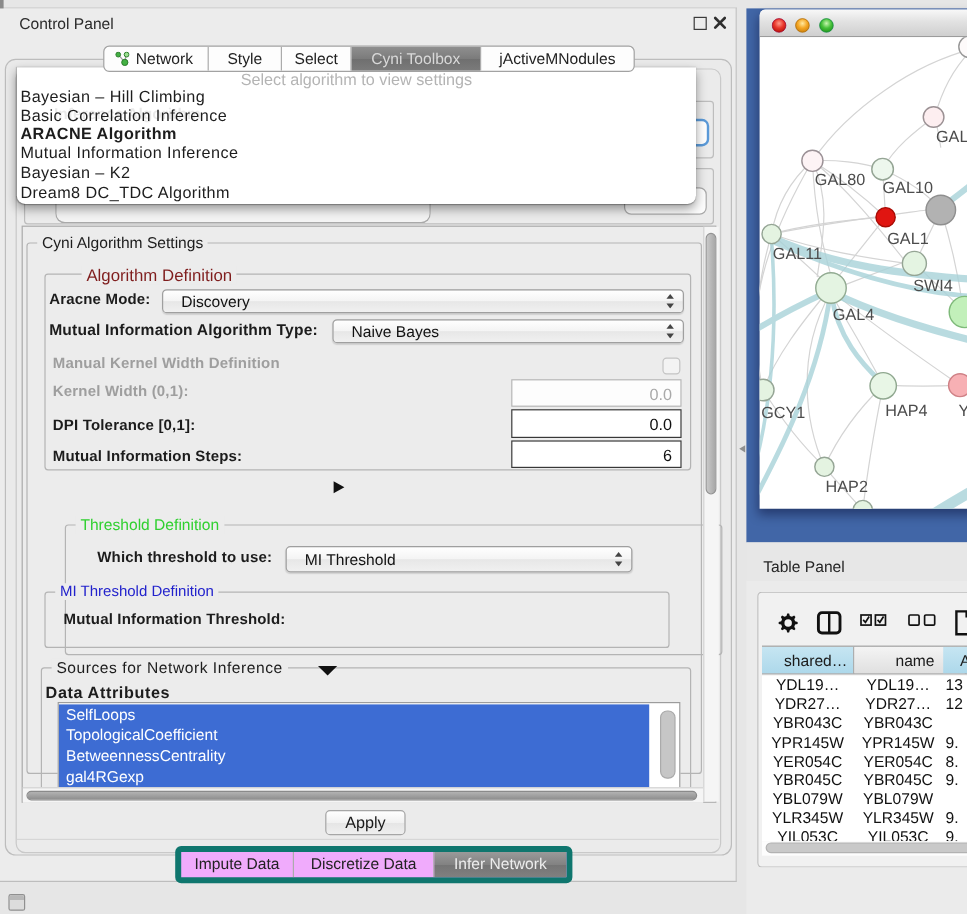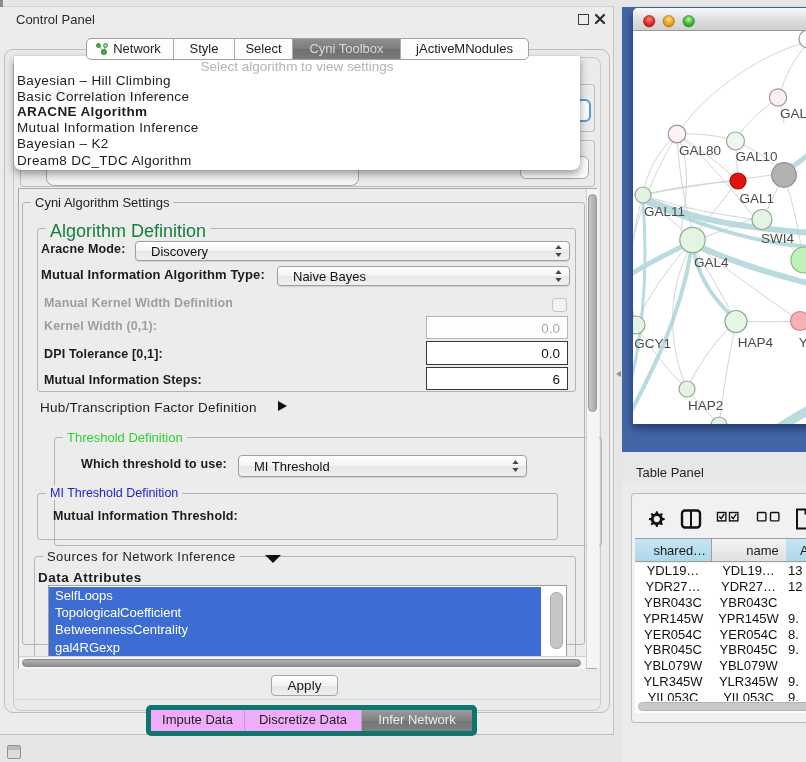--- a/index.html
+++ b/index.html
@@ -42,21 +42,21 @@
 <div class="abs" style="left:20px;top:140px;width:573px;height:45px;border:1px solid #bdbdbd;border-radius:3px;"></div>
 <div class="abs" style="left:552px;top:99px;width:39px;height:23px;border-radius:6px;border:2.5px solid #5b9ad8;background:#fff;box-sizing:border-box;"></div>
 <div class="abs" style="left:520px;top:156px;width:67px;height:21px;border-radius:6px;border:1px solid #a9a9a9;background:#fdfdfd;"></div>
 <div class="abs" style="left:46px;top:168px;width:311px;height:17px;border:1px solid #a9a9a9;border-top:none;border-radius:0 0 8px 8px;background:#f4f4f4;"></div>
 
 <div class="abs" id="sp" style="left:18px;top:188px;width:579px;height:481px;border:1px solid #ababab;background:#ececec;box-sizing:border-box;">
  <div class="grp" style="left:3px;top:13px;width:561px;height:441px;">
       <span class="gt">Cyni Algorithm Settings</span>
     </div>
  <div class="grp" style="left:18px;top:39px;width:537px;height:162px;">
-      <span class="gt" style="color:#15803d;font-size:18px;">Algorithm Definition</span>
+      <span class="gt" style="color:#7f1d1d;font-size:14px;margin-left:22px;">Algorithm Definition</span>
     </div>
  <div class="lab" style="left:22px;top:53px;">Aracne Mode:</div>
  <div class="combo" style="left:116px;top:52px;width:433px;height:18px;">
       <span class="ctext">Discovery</span>
   <svg style="position:absolute;right:7px;top:3px;" width="7" height="12" viewBox="0 0 7 12">
         <path d="M3.5 0 L6.6 4 H0.4 Z" fill="#444"></path>
         <path d="M3.5 12 L6.6 8 H0.4 Z" fill="#444"></path>
       </svg>
     </div>
  <div class="lab" style="left:22px;top:78px;font-size:13px;">Mutual Information Algorithm Type:</div>
@@ -68,21 +68,20 @@
       </svg>
     </div>
  <div class="lab dis" style="left:25px;top:107px;">Manual Kernel Width Definition</div>
  <div class="abs" style="left:533px;top:109px;width:13px;height:12px;border:1px solid #c3c3c3;border-radius:3.5px;background:#f3f3f3;"></div>
  <div class="lab dis" style="left:25px;top:130px;">Kernel Width (0,1):</div>
  <div class="fld" style="left:407px;top:127px;width:142px;height:23px;line-height:21px;border-color:#b5b5b5;color:#a9a9a9;background:#fdfdfd;">0.0</div>
  <div class="lab" style="left:25px;top:158px;">DPI Tolerance [0,1]:</div>
  <div class="fld" style="left:407px;top:152px;width:142px;height:23.5px;line-height:21px;">0.0</div>
  <div class="lab" style="left:25px;top:184px;">Mutual Information Steps:</div>
  <div class="fld" style="left:407px;top:177.5px;width:142px;height:23px;line-height:21px;">6</div>
- <div class="t13" style="left:21px;top:211px;font-size:13.5px;letter-spacing:0.25px;">Hub/Transcription Factor Definition</div>
  <div class="abs" style="left:259px;top:212px;width:0;height:0;border-left:9px solid #111;border-top:5.5px solid transparent;border-bottom:5.5px solid transparent;"></div>
  <div class="grp" style="left:11px;top:248px;width:546px;height:107px;margin-left:24px;">
       <span class="gt" style="color:#30d030;">Threshold Definition</span>
     </div>
  <div class="lab" style="left:62px;top:268px;">Which threshold to use:</div>
  <div class="combo" style="left:219px;top:266px;width:287px;height:20px;">
       <span class="ctext" style="top:3px;">MI Threshold</span>
   <svg style="position:absolute;right:7px;top:4px;" width="7" height="12" viewBox="0 0 7 12">
         <path d="M3.5 0 L6.6 4 H0.4 Z" fill="#444"></path>
         <path d="M3.5 12 L6.6 8 H0.4 Z" fill="#444"></path>

